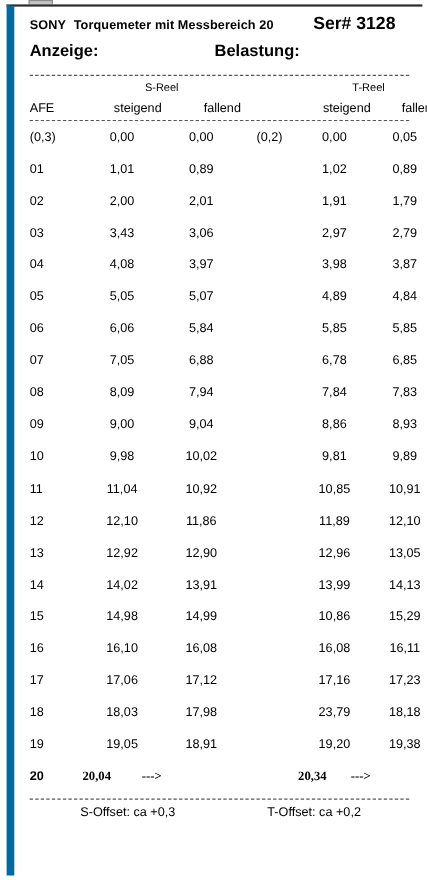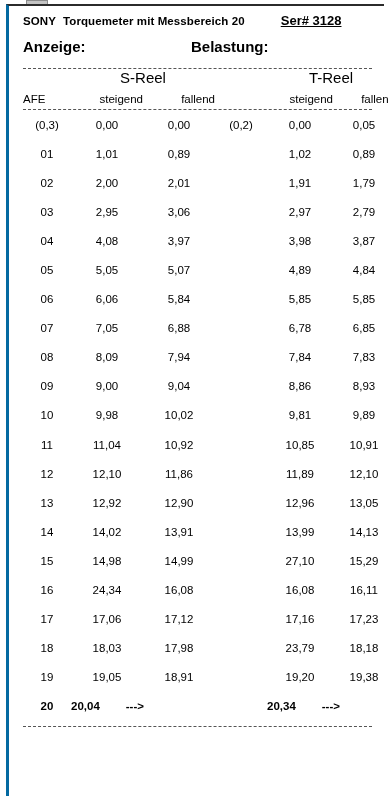--- a/index.html
+++ b/index.html
@@ -28,21 +28,21 @@
     box-sizing: border-box;
   }
 
   #doc-frame {
     position: absolute;
     top: 4px;
     left: 6px;
     width: 378px;
     height: 792px;
     background: #ffffff;
-    border-left: 3px solid #0369a1;
+    border-left: 7px solid #0369a1;
     border-top: 2px solid #2b2b2b;
     box-sizing: border-box;
     padding: 0;
   }
 
   .inner {
     padding: 0 12px 0 14px;
   }
 
   
@@ -52,23 +52,22 @@
     font-weight: bold;
     font-size: 11.5px;
     letter-spacing: 0.1px;
     padding-top: 7px;
     height: 16px;
   }
   #title-brand { margin-right: 7px; }
   #title-main  { flex: 0 0 auto; }
   #title-serial {
     margin-left: 36px;
-    font-size: 13px;
+    font-size: 16px;
     letter-spacing: 0px;
-    text-decoration: underline;
   }
 
   
   #section-row {
     position: relative;
     height: 28px;
     margin-top: 9px;
     font-weight: bold;
     font-size: 15px;
   }
@@ -102,38 +101,39 @@
   
   col.c-afe    { width: 48px;  }
   col.c-ss     { width: 72px;  }
   col.c-sf     { width: 72px;  }
   col.c-tlab   { width: 52px;  }
   col.c-ts     { width: 66px;  }
   col.c-tf     { width: 62px;  }
 
   
   #group-row td { height: 17px; vertical-align: bottom; }
-  .group-label { text-align: center; font-size: 15px; }
+  .group-label { text-align: center; font-size: 10px; }
 
   
   #subhead-row td { height: 19px; vertical-align: bottom; }
   .sub-afe  { text-align: left; }
   .sub-col  { text-align: right; }
 
   
   tbody tr td { height: 29.1px; vertical-align: middle; }
-  td.afe   { text-align: center; }
+  td.afe   { text-align: left; }
   td.num   { text-align: center; }
   td.tlab  { text-align: center; }
   tr.total td { font-weight: bold; }
   .arrow-cell {
     display: flex;
-    justify-content: flex-start;
+    justify-content: space-between;
     align-items: baseline;
-    gap: 26px;
+    gap: 12px;
+    font-family: Liberation Serif, serif;
   }
 
   
   #offset-row {
     position: relative;
     height: 22px;
     font-size: 11.5px;
     margin-top: 3px;
   }
   #s-offset { position: absolute; left: 46px;  top: 3px; }
@@ -226,21 +226,21 @@
           <tr>
             <td class="afe">02</td>
             <td class="num">2,00</td>
             <td class="num">2,01</td>
             <td class="tlab"></td>
             <td class="num">1,91</td>
             <td class="num">1,79</td>
           </tr>
           <tr>
             <td class="afe">03</td>
-            <td class="num">2,95</td>
+            <td class="num">3,43</td>
             <td class="num">3,06</td>
             <td class="tlab"></td>
             <td class="num">2,97</td>
             <td class="num">2,79</td>
           </tr>
           <tr>
             <td class="afe">04</td>
             <td class="num">4,08</td>
             <td class="num">3,97</td>
             <td class="tlab"></td>
@@ -325,26 +325,26 @@
             <td class="num">13,91</td>
             <td class="tlab"></td>
             <td class="num">13,99</td>
             <td class="num">14,13</td>
           </tr>
           <tr>
             <td class="afe">15</td>
             <td class="num">14,98</td>
             <td class="num">14,99</td>
             <td class="tlab"></td>
-            <td class="num">27,10</td>
+            <td class="num">10,86</td>
             <td class="num">15,29</td>
           </tr>
           <tr>
             <td class="afe">16</td>
-            <td class="num">24,34</td>
+            <td class="num">16,10</td>
             <td class="num">16,08</td>
             <td class="tlab"></td>
             <td class="num">16,08</td>
             <td class="num">16,11</td>
           </tr>
           <tr>
             <td class="afe">17</td>
             <td class="num">17,06</td>
             <td class="num">17,12</td>
             <td class="tlab"></td>
@@ -383,16 +383,20 @@
                 <span>---&gt;</span>
               </span>
             </td>
             <td class="num"></td>
           </tr>
         </tbody>
     </table>
 
     <hr id="rule-bottom" class="rule-dashed">
 
+    <div id="offset-row">
+      <span id="s-offset">S-Offset: ca +0,3</span>
+      <span id="t-offset">T-Offset: ca +0,2</span>
+    </div>
 
 
   </div>
 </div>
 
 </body></html>

